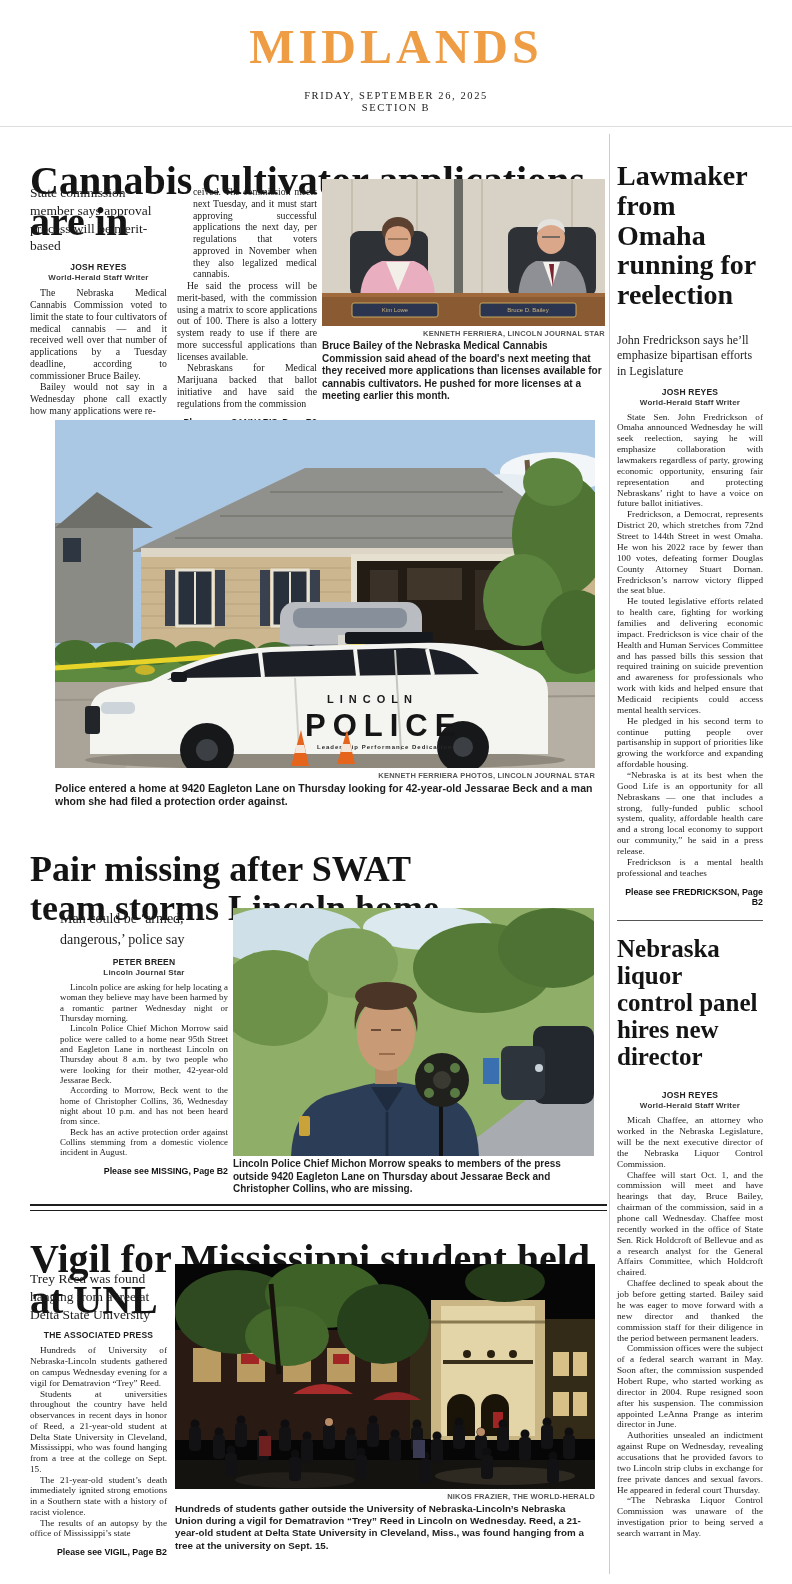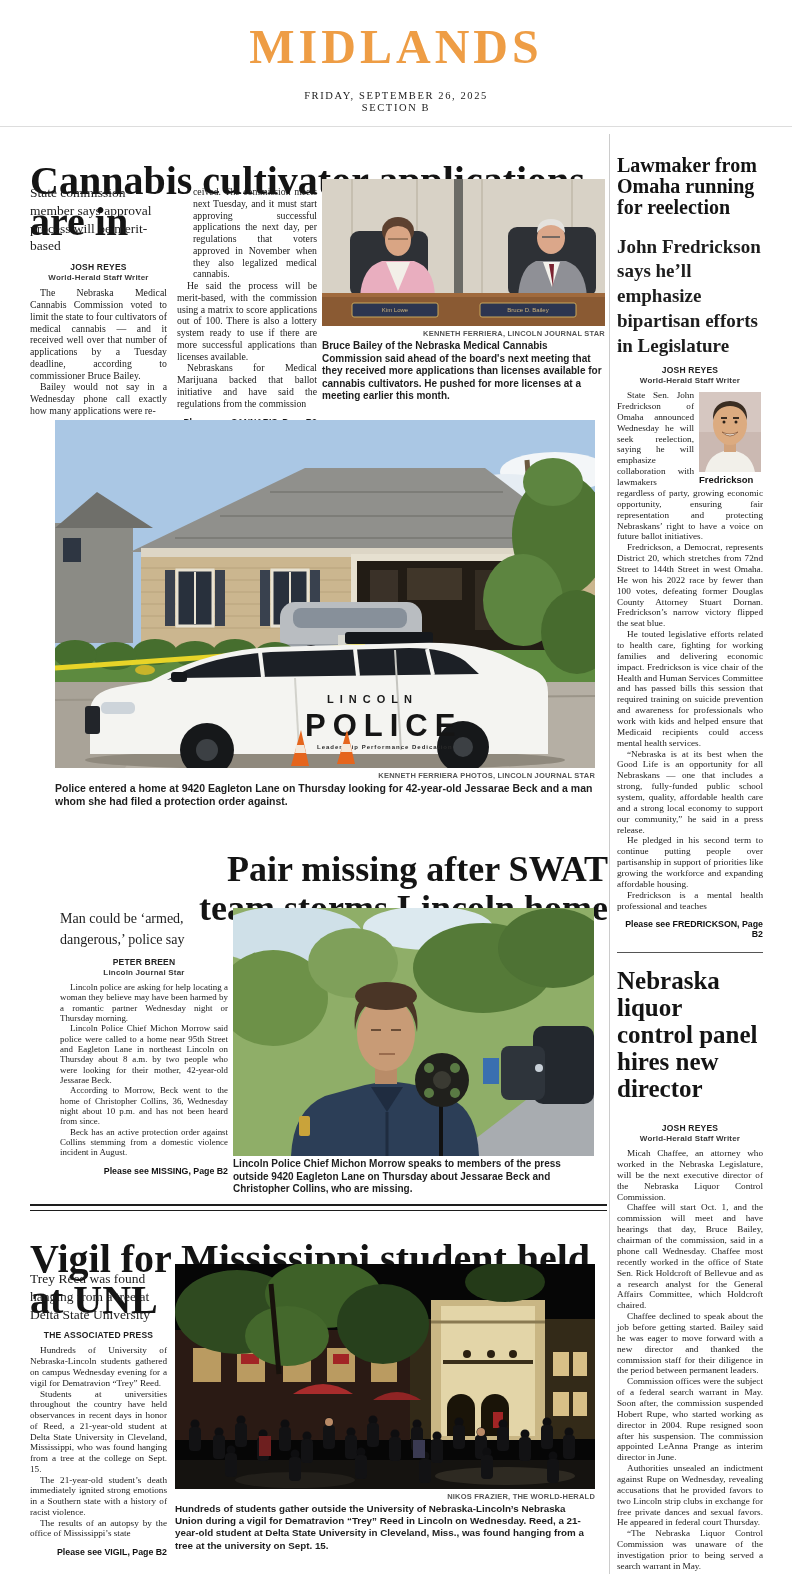--- a/index.html
+++ b/index.html
@@ -29,38 +29,38 @@
   
   .cann-h{left:30px;top:134px;width:578px;font-size:40px;line-height:1.02;}
   .cann-c1{left:30px;top:184px;width:137px;}
   .cann-c1 .subhead{margin-bottom:6px;}
   .cann-c2{left:177px;top:186px;width:140px;}
   .cann-photo{left:322px;top:179px;width:283px;}
   
   .pol-photo{left:55px;top:420px;width:540px;}
   .pol-photo .caption{font-size:10.5px;}
   
-  .miss-h{left:30px;top:820px;width:578px;font-size:36px;line-height:1.1;text-align:right;}
+  .miss-h{left:30px;top:820px;width:578px;font-size:36px;line-height:1.1;text-align:left;}
   .miss-col{left:60px;top:908px;width:168px;}
   .miss-col .subhead{font-size:14px;line-height:1.5;margin-bottom:6px;}
   .miss-col .bodytext p{font-size:8.9px;line-height:1.16;}
   .chief-photo{left:233px;top:908px;width:361px;}
   .divider{left:30px;top:1204px;width:577px;height:4px;border-top:2px solid #1d1d1d;border-bottom:1px solid #1d1d1d;}
   
   .vig-h{left:30px;top:1212px;width:578px;font-size:40px;line-height:1.02;}
   .vig-col{left:30px;top:1270px;width:137px;}
   .vig-col .subhead{margin-bottom:4px;}
   .vig-col .bodytext p{font-size:9.2px;line-height:1.17;}
   .vig-photo{left:175px;top:1264px;width:420px;}
   .vig-photo .caption{font-size:9.8px;}
   
   .rail{left:617px;top:138px;width:146px;}
-  .rail-h1{font-size:20px;line-height:1.06;}
+  .rail-h1{font-size:28px;line-height:1.06;}
   .rail-h2{font-size:25px;line-height:1.08;margin-top:14px;}
-  .rail .subhead{font-size:19px;line-height:1.3;margin-top:8px;font-weight:bold;}
+  .rail .subhead{font-size:12px;line-height:1.3;margin-top:8px;}
   .rail .bodytext p{font-size:9.2px;line-height:1.18;}
   .rail-rule{height:1px;background:#555;margin:13px 0 12px;}
   .float-fig{float:right;width:64px;margin:2px 0 2px 5px;}
   .float-fig .fig-cap{font-family:"Liberation Sans",sans-serif;font-weight:bold;font-size:9.5px;color:#111;margin-top:2px;}
 </style>
 </head>
 <body>
 
 <div class="page">
 
@@ -401,41 +401,25 @@
   </figure>
 
   <aside class="abs rail">
     <h2 class="hl rail-h1">Lawmaker from Omaha running for reelection</h2>
     <div class="subhead">John Fredrickson says he’ll emphasize bipartisan efforts in Legislature</div>
     <div class="byline">
       <span>JOSH REYES</span>
       <span class="org">World-Herald Staff Writer</span>
     </div>
     <div class="bodytext">
-      <figure class="float-fig">
-        <svg viewBox="0 0 62 80" width="62" height="80">
-          <rect width="62" height="80" fill="#cbb9b2"></rect>
-          <rect width="62" height="40" fill="#d6c7c1"></rect>
-          <path d="M6,80 Q10,60 31,58 Q52,60 56,80 Z" fill="#f2f0ea"></path>
-          <rect x="25" y="46" width="12" height="14" fill="#d2a37c"></rect>
-          <ellipse cx="31" cy="32" rx="17" ry="21" fill="#dcab80"></ellipse>
-          <path d="M14,28 Q13,10 31,9 Q49,10 48,28 Q44,14 31,14 Q18,14 14,28 Z" fill="#3a2d22"></path>
-          <line x1="22" y1="26" x2="28" y2="26" stroke="#3a2d22" stroke-width="2"></line>
-          <line x1="34" y1="26" x2="40" y2="26" stroke="#3a2d22" stroke-width="2"></line>
-          <circle cx="25" cy="30" r="1.5" fill="#2a2018"></circle>
-            <circle cx="37" cy="30" r="1.5" fill="#2a2018"></circle>
-          <path d="M23,40 Q31,48 39,40 Q31,44 23,40 Z" fill="#f4f4f0" stroke="#8a5a3a" stroke-width="0.8"></path>
-        </svg>
-        <figcaption class="fig-cap">Fredrickson</figcaption>
-      </figure>
       <p>State Sen. John Fredrickson of Omaha announced Wednesday he will seek reelection, saying he will emphasize collaboration with lawmakers regardless of party, growing economic opportunity, ensuring fair representation and protecting Nebraskans’ right to have a voice on future ballot initiatives.</p>
       <p>Fredrickson, a Democrat, represents District 20, which stretches from 72nd Street to 144th Street in west Omaha. He won his 2022 race by fewer than 100 votes, defeating former Douglas County Attorney Stuart Dornan. Fredrickson’s narrow victory flipped the seat blue.</p>
       <p>He touted legislative efforts related to health care, fighting for working families and delivering economic impact. Fredrickson is vice chair of the Health and Human Services Committee and has passed bills this session that required training on suicide prevention and awareness for professionals who work with kids and helped ensure that Medicaid recipients could access mental health services.</p>
+      <p>He pledged in his second term to continue putting people over partisanship in support of priorities like growing the workforce and expanding affordable housing.</p>
       <p>“Nebraska is at its best when the Good Life is an opportunity for all Nebraskans — one that includes a strong, fully-funded public school system, quality, affordable health care and a strong local economy to support our community,” he said in a press release.</p>
-      <p>He pledged in his second term to continue putting people over partisanship in support of priorities like growing the workforce and expanding affordable housing.</p>
       <p>Fredrickson is a mental health professional and teaches</p>
     </div>
     <div class="jumpline">Please see FREDRICKSON, Page B2</div>
 
     <div class="rail-rule"></div>
 
     <h2 class="hl rail-h2">Nebraska liquor control panel hires new director</h2>
     <div class="byline">
       <span>JOSH REYES</span>
       <span class="org">World-Herald Staff Writer</span>

